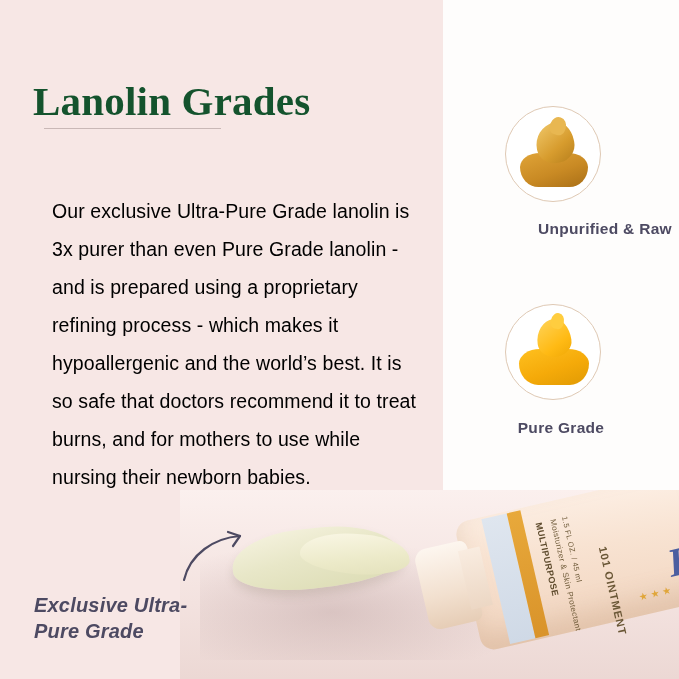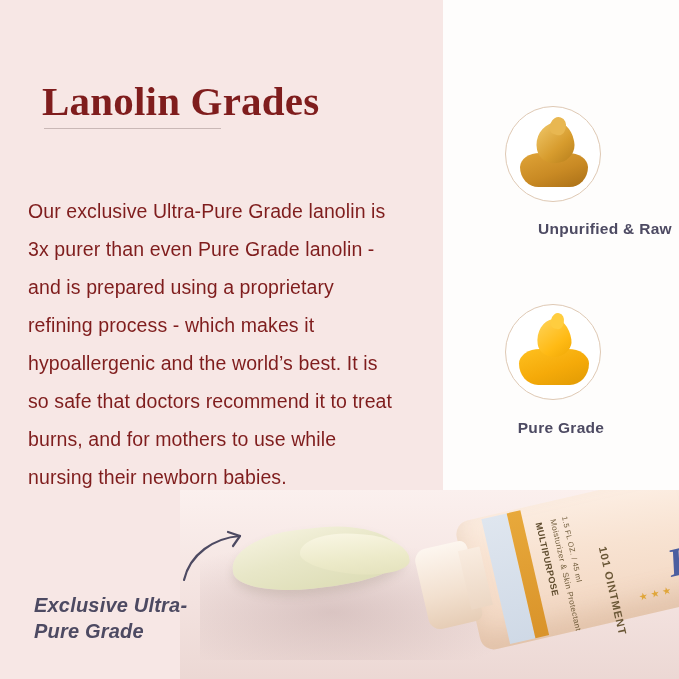--- a/index.html
+++ b/index.html
@@ -23,41 +23,41 @@
   }
   .panel-right {
     position: absolute;
     left: 443px; top: 0;
     width: 236px; height: 679px;
     background: #fefdfc;
   }
   
   .headline {
     position: absolute;
-    left: 42px; top: 50px;
+    left: 33px; top: 50px;
     width: 390px;
     font-family: "Liberation Serif", serif;
     font-size: 41px;
     line-height: 48px;
-    color: #7f1d1d;
+    color: #14532d;
     letter-spacing: 0.2px;
   }
   .rule {
     position: absolute;
     left: 44px; top: 128px;
     width: 177px; height: 1px;
     background: #c9b8b6;
   }
   .body-copy {
     position: absolute;
-    left: 28px; top: 148px;
+    left: 52px; top: 148px;
     width: 372px;
     font-size: 19.5px;
     line-height: 38px;
-    color: #7f1d1d;
+    color: #000000;
     letter-spacing: 0.1px;
     margin-top: 44px;
   }
   
   .swatch {
     position: absolute;
     width: 96px; height: 96px;
     border-radius: 50%;
     border: 1.5px solid #dfc9b4;
     background: #ffffff;

